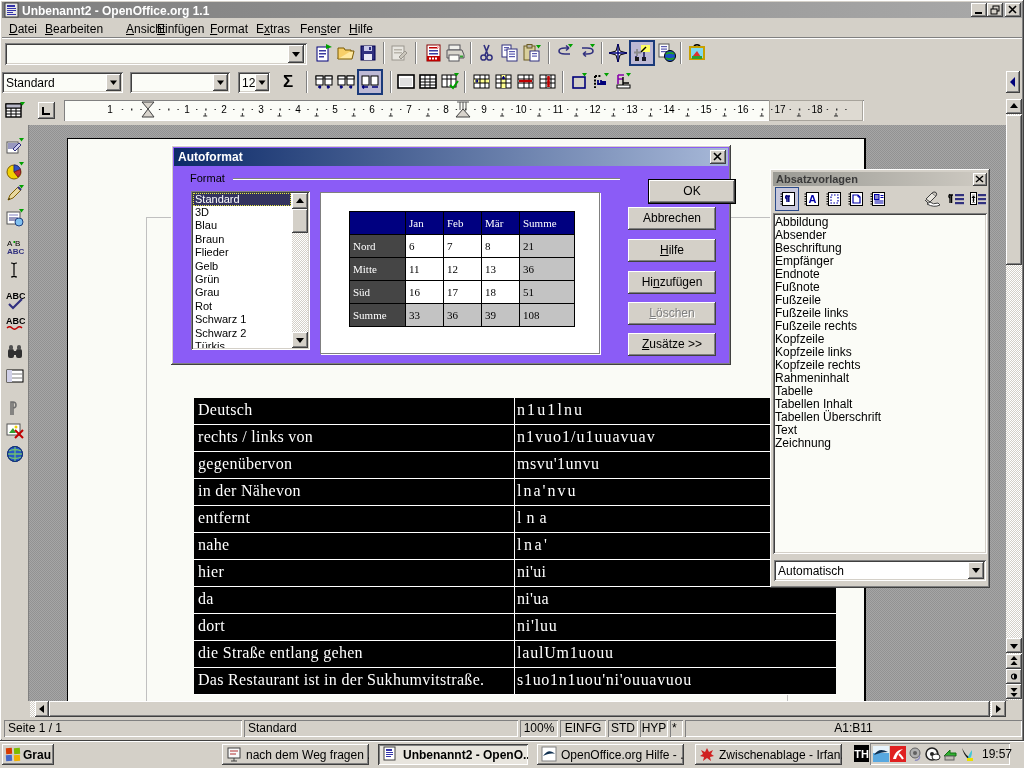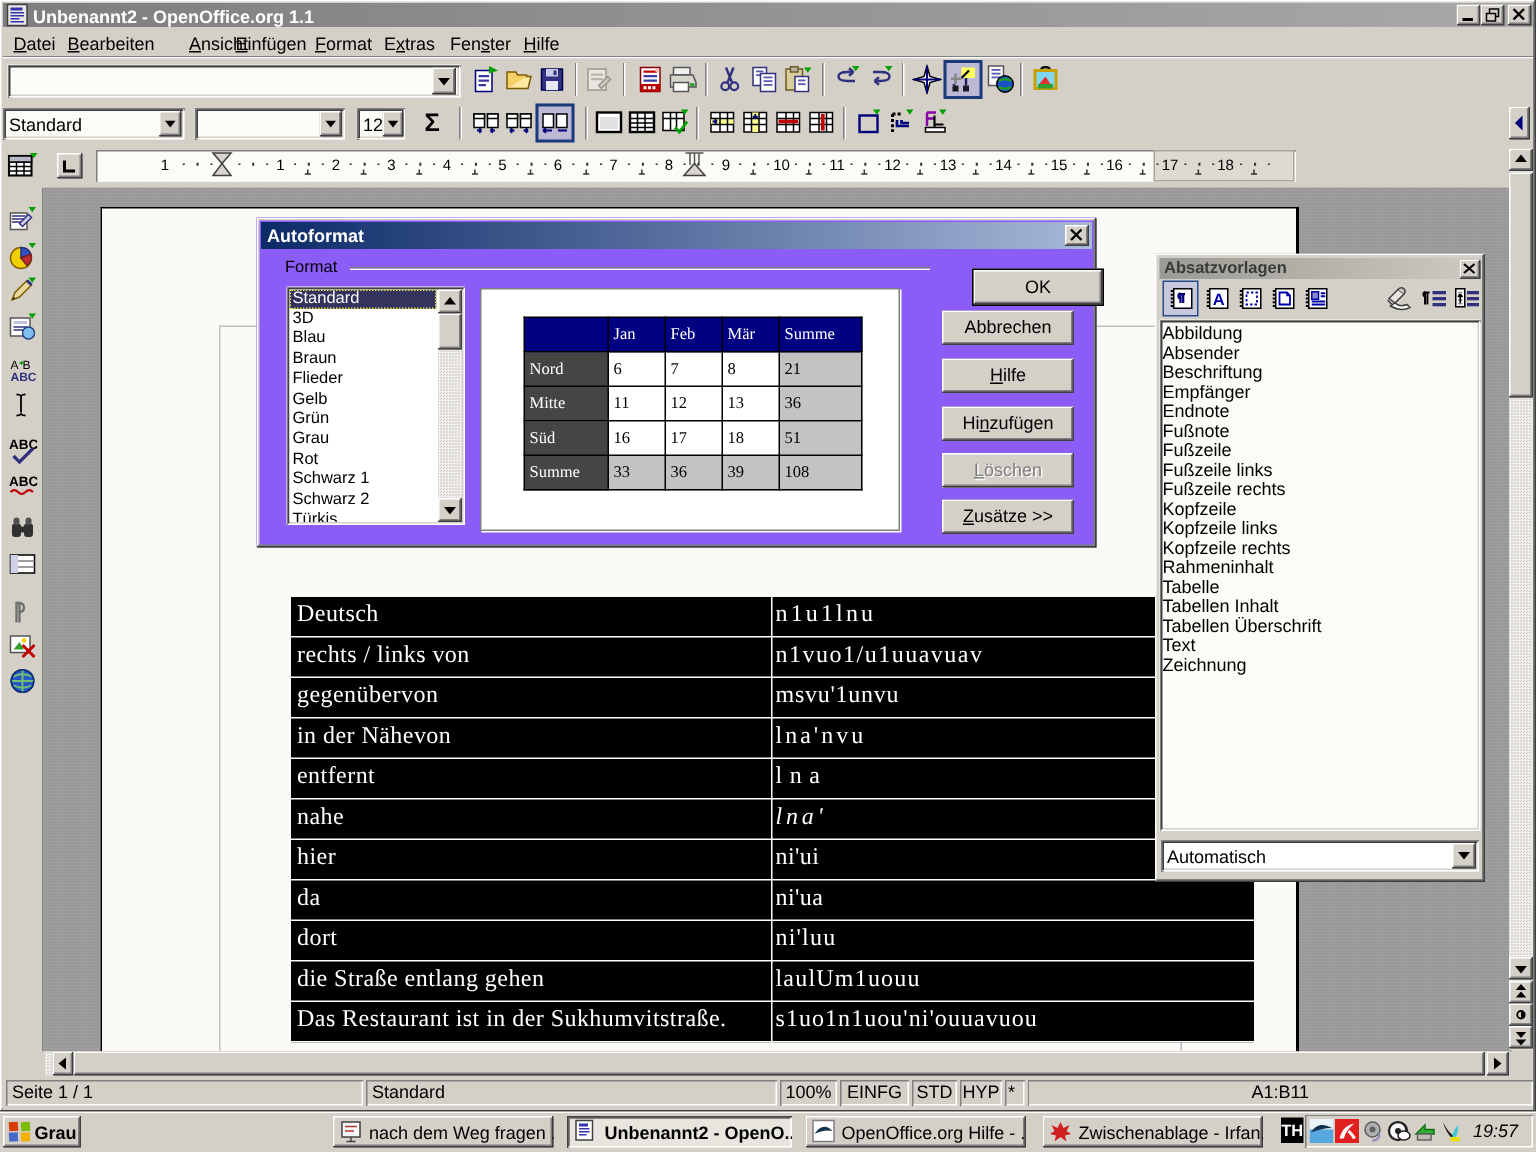--- a/index.html
+++ b/index.html
@@ -615,21 +615,21 @@
     <div class="trow" style="top:81px;">
         <span>in der Nähevon</span>
         <span class="th" style="letter-spacing:2px;">lna'nvu</span>
       </div>
     <div class="trow" style="top:108px;">
         <span>entfernt</span>
         <span class="th" style="letter-spacing:5px;">lna</span>
       </div>
     <div class="trow" style="top:135px;text-align:center;">
         <span>nahe</span>
-        <span class="th" style="letter-spacing:2.5px;font-style:italic;">lna'</span>
+        <span class="th" style="letter-spacing:2.5px;">lna'</span>
       </div>
     <div class="trow" style="top:162px;">
         <span>hier</span>
         <span class="th">ni'ui</span>
       </div>
     <div class="trow" style="top:189px;">
         <span>da</span>
         <span class="th">ni'ua</span>
       </div>
     <div class="trow" style="top:216px;">
@@ -923,21 +923,21 @@
       </svg>
     <span style="position:absolute;left:24px;top:4px;">OpenOffice.org Hilfe - ...</span>
   </div>
   <div class="abs btn tbtn" style="left:695px;top:3px;width:147px;">
     <svg width="16" height="16" style="position:absolute;left:4px;top:2px;">
         <path d="M8 2 L10 6 L14 4 L12 8 L15 10 L11 11 L12 15 L8 12 L4 15 L5 11 L1 10 L4 8 L2 4 L6 6 Z" fill="#d02020"></path>
       </svg>
     <span style="position:absolute;left:24px;top:4px;">Zwischenablage - Irfan...</span>
   </div>
   <div class="abs" style="left:854px;top:4px;width:15px;height:17px;background:#000000;color:#fff;font-weight:bold;font-size:11px;text-align:center;line-height:18px;">TH</div>
-  <div class="abs" style="left:870px;top:2px;width:152px;height:22px;box-shadow:inset 1px 1px 0 #808080, inset -1px -1px 0 #fff;font-style:italic;">
+  <div class="abs" style="left:870px;top:2px;width:140px;height:22px;box-shadow:inset 1px 1px 0 #808080, inset -1px -1px 0 #fff;">
     <svg width="16" height="16" style="position:absolute;left:3px;top:3px;">
         <rect x="0" y="0" width="16" height="7" fill="#e8f4fc"></rect>
         <rect x="0" y="7" width="16" height="9" fill="#58a8e0"></rect>
         <path d="M1 9 C5 3 9 3 15 6 C10 6 6 7 1 9 Z" fill="#103050"></path>
       </svg>
     <svg width="16" height="16" style="position:absolute;left:20px;top:3px;">
         <rect x="0" y="0" width="16" height="16" fill="#e02020"></rect>
         <path d="M3 13 C5 6 8 4 13 3 C9 6 7 9 6 13 Z" fill="#fff"></path>
         <path d="M9 8 C11 10 12 11 13 13" stroke="#fff" stroke-width="2" fill="none"></path>
       </svg>

